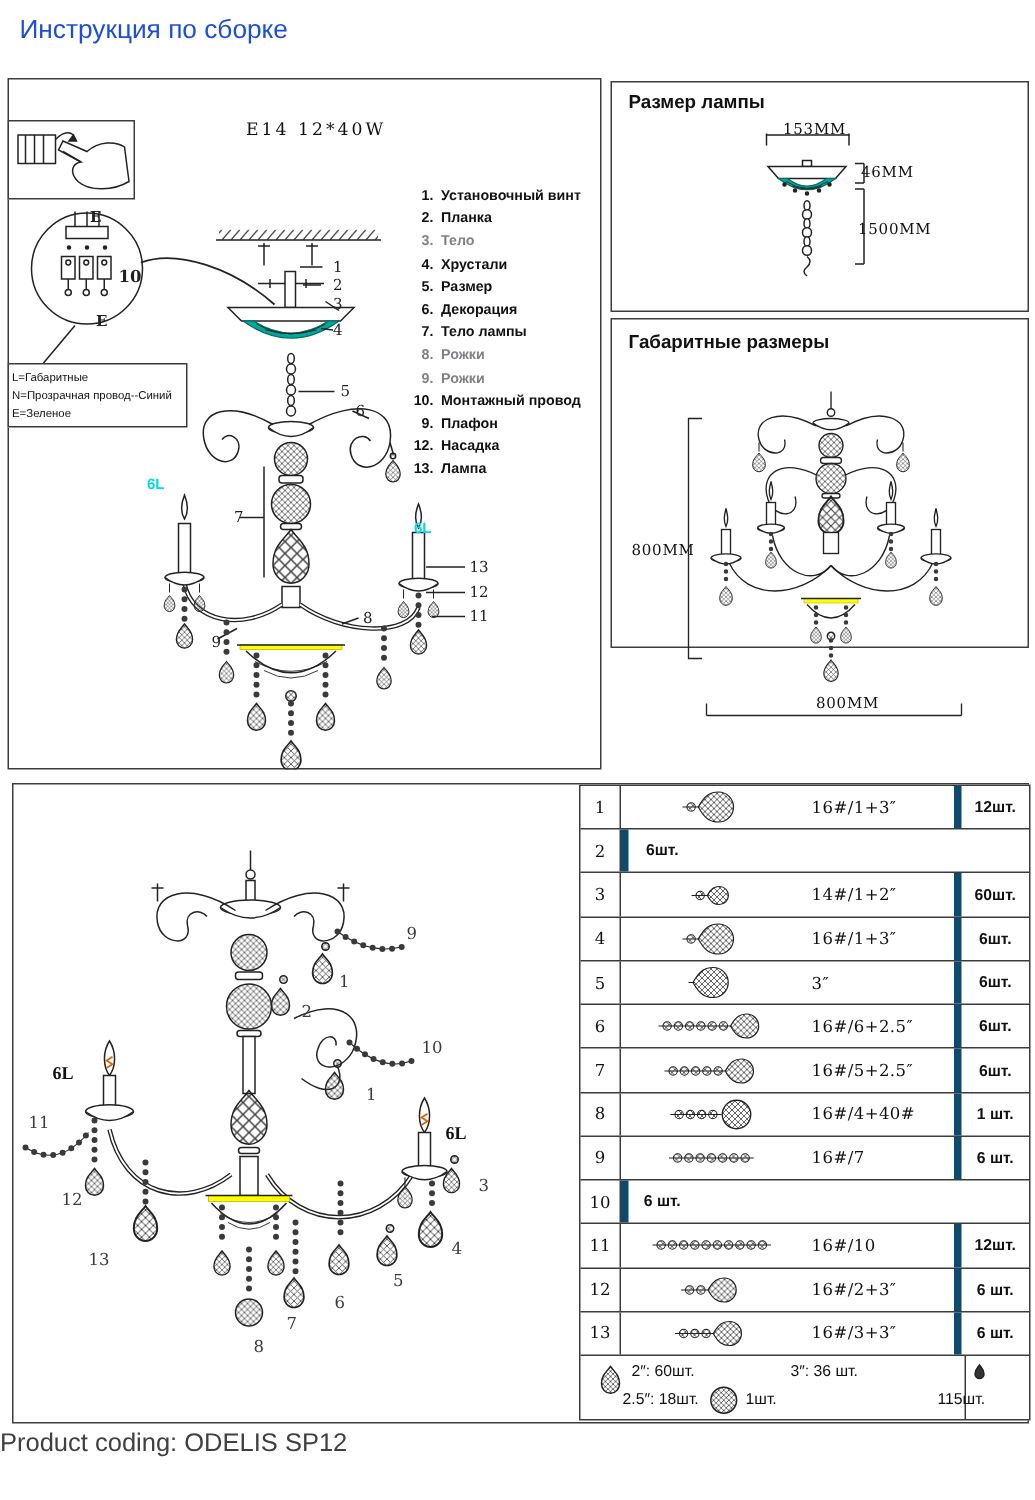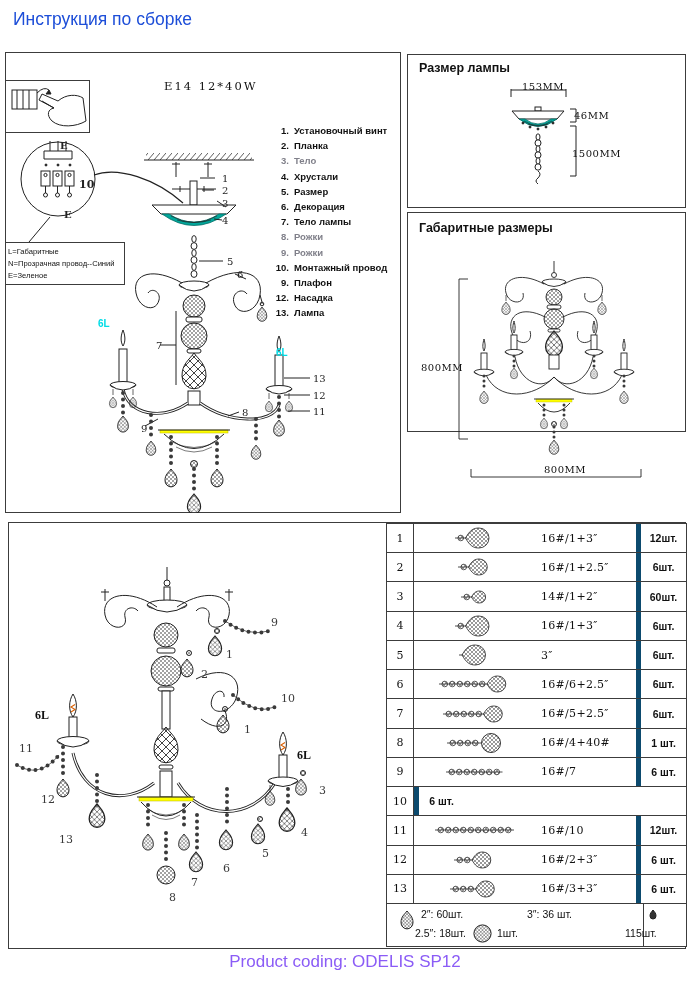--- a/index.html
+++ b/index.html
@@ -1,21 +1,21 @@
 <!DOCTYPE html>
 <html><head>
 <meta charset="utf-8">
 <style>
   html,body{margin:0;padding:0;background:#fff}
   .page{position:relative;width:690px;height:1000px;background:#fff;overflow:hidden;
         font-family:"Liberation Sans",sans-serif;color:#111}
   .abs{position:absolute}
   .box{position:absolute;border:1px solid #3c3c3c;background:#fff;box-sizing:border-box}
   .page-title{position:absolute;left:13px;top:9px;font-size:17.5px;color:#1d4ed8}
-  .product-coding{position:absolute;left:0;top:952px;width:690px;text-align:center;font-size:17px;color:#8b5cf6}
+  .product-coding{position:absolute;left:0;top:952px;width:690px;font-size:17px;color:#404040}
   .box-title{position:absolute;font-weight:bold;font-size:12.5px;color:#111}
   .co{position:absolute;font:10px "DejaVu Serif",serif;color:#222;line-height:1}
   .co2{position:absolute;font:11px "DejaVu Serif",serif;color:#3a3a3a;line-height:1}
   .dim{position:absolute;font:10px "DejaVu Serif",serif;letter-spacing:.5px;color:#111;line-height:1}
   .cyanl{position:absolute;font-weight:bold;font-size:10px;color:#00dce6;line-height:1}
   .darkl{position:absolute;font-weight:bold;font-size:12px;font-family:"Liberation Serif",serif;color:#111;line-height:1}
   .lampspec{position:absolute;left:158px;top:26px;font:11.5px "DejaVu Serif",serif;letter-spacing:2px}
   .wirebox{position:absolute;left:-1px;top:189px;width:120px;border:1px solid #3c3c3c;background:#fff;
            padding:3px 2px;font:7.6px/1.55 "Liberation Sans",sans-serif;box-sizing:border-box}
   .inset{position:absolute;left:-1px;top:27px;width:85px;height:53px;border:1px solid #3c3c3c;background:#fff;box-sizing:border-box}
@@ -525,35 +525,20 @@
                   <circle cx="6.75" cy="13" r="2.8" fill="url(#px0)" stroke="#222" stroke-width="0.7"></circle>
                   <path d="M11.5,13 C16,5 19.5,3 25,3 A10,10 0 1 1 25,23 C19.5,23 16,21 11.5,13 Z" fill="url(#px0)" stroke="#222" stroke-width="0.8"></path>
                 </svg>
               </span>
               <span class="t-spec-text">16#/1+3″</span>
             </div>
             <div class="t-qty">12шт.</div>
           </div>
           <div class="t-row">
             <div class="t-num">2</div>
-            <div class="t-spec">
-              <span class="t-icon">
-                <svg width="41.1" height="26" viewBox="0 0 41.1 26">
-                  <defs>
-                    <pattern id="px1" width="4" height="4" patternUnits="userSpaceOnUse">
-                      <path d="M0 4L4 0M0 0L4 4" stroke="#333" stroke-width="0.5"></path>
-                    </pattern>
-                  </defs>
-                  <line x1="1" y1="13" x2="12.5" y2="13" stroke="#222" stroke-width="0.8"></line>
-                  <circle cx="6.75" cy="13" r="2.8" fill="url(#px1)" stroke="#222" stroke-width="0.7"></circle>
-                  <path d="M11.5,13 C15.1,6.6 17.9,5 22.3,5 A8,8 0 1 1 22.3,21 C17.9,21 15.1,19.4 11.5,13 Z" fill="url(#px1)" stroke="#222" stroke-width="0.8"></path>
-                </svg>
-              </span>
-              <span class="t-spec-text">16#/1+2.5″</span>
-            </div>
             <div class="t-qty">6шт.</div>
           </div>
           <div class="t-row">
             <div class="t-num">3</div>
             <div class="t-spec">
               <span class="t-icon">
                 <svg width="35.7" height="26" viewBox="0 0 35.7 26">
                   <defs>
                     <pattern id="px2" width="4" height="4" patternUnits="userSpaceOnUse">
                       <path d="M0 4L4 0M0 0L4 4" stroke="#333" stroke-width="0.5"></path>

